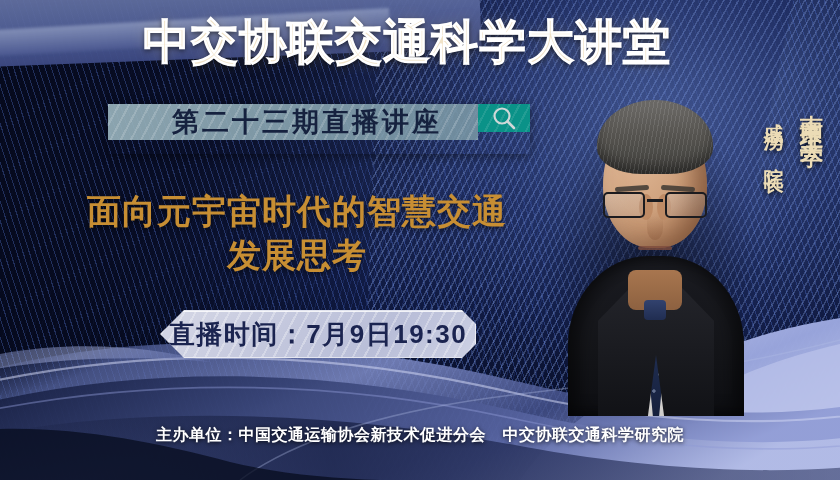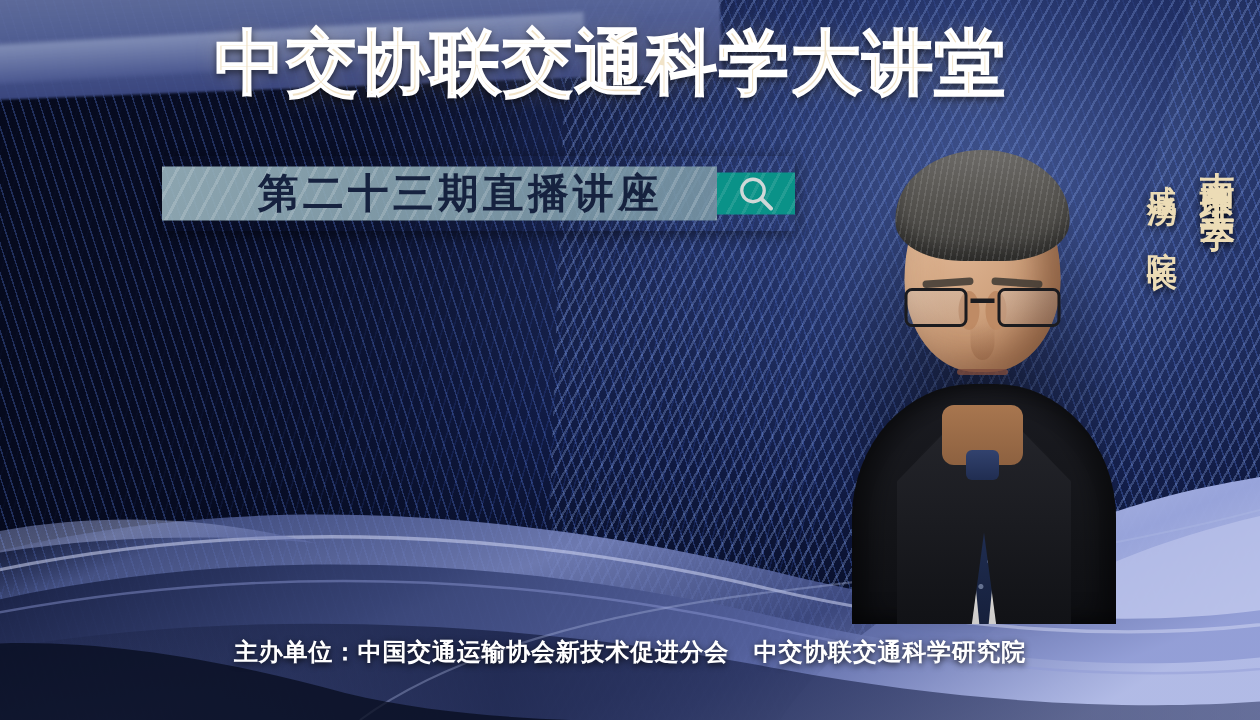--- a/index.html
+++ b/index.html
@@ -191,21 +191,21 @@
     position:absolute;left:143px;top:18px;
     font-size:47px;line-height:1;font-weight:700;letter-spacing:1px;
     color:#f1e3c8;
     -webkit-text-stroke:1px #ffffff;
     text-shadow:0 2px 5px rgba(0,0,0,.65), 0 0 14px rgba(200,180,130,.28);
     white-space:nowrap;
   }
 
   .sub-bar{
     position:absolute;left:108px;top:104px;width:422px;height:50px;
-    display:flex;align-items:center;
+    display:flex;align-items:flex-start;
     box-shadow:0 2px 10px rgba(0,0,0,.45);
   }
   .sub-bar .fill{
     flex:1;display:flex;align-items:center;justify-content:center;
     background:linear-gradient(120deg,rgba(150,176,186,.93),rgba(120,150,164,.88));
     position:relative;overflow:hidden;
   }
   .sub-bar .fill:before{
     content:"";position:absolute;inset:0;
     background:repeating-linear-gradient(118deg,rgba(255,255,255,.16) 0 2px,rgba(255,255,255,0) 2px 9px);
@@ -370,20 +370,27 @@
       <span class="sub-text">第二十三期直播讲座</span>
     </div>
     <div class="search-box">
       <svg width="28" height="28" viewBox="0 0 28 28">
         <circle cx="12" cy="12" r="7.5" fill="none" stroke="#cfd8d8" stroke-width="2.2"></circle>
         <line x1="17.5" y1="17.5" x2="24" y2="24" stroke="#cfd8d8" stroke-width="2.6" stroke-linecap="round"></line>
       </svg>
     </div>
   </div>
 
-
+  <div class="topic">
+    <div>面向元宇宙时代的智慧交通</div>
+    <div>发展思考</div>
+  </div>
+
+  <div class="time-pill">
+    <span class="time-text">直播时间：7月9日19:30</span>
+  </div>
 
   <div class="vlabel v-univ">南京理工大学</div>
   <div class="vlabel v-name">戚湧 院长</div>
 
   <div class="footer">主办单位：中国交通运输协会新技术促进分会　中交协联交通科学研究院</div>
 
 </div>
 
 </body></html>

